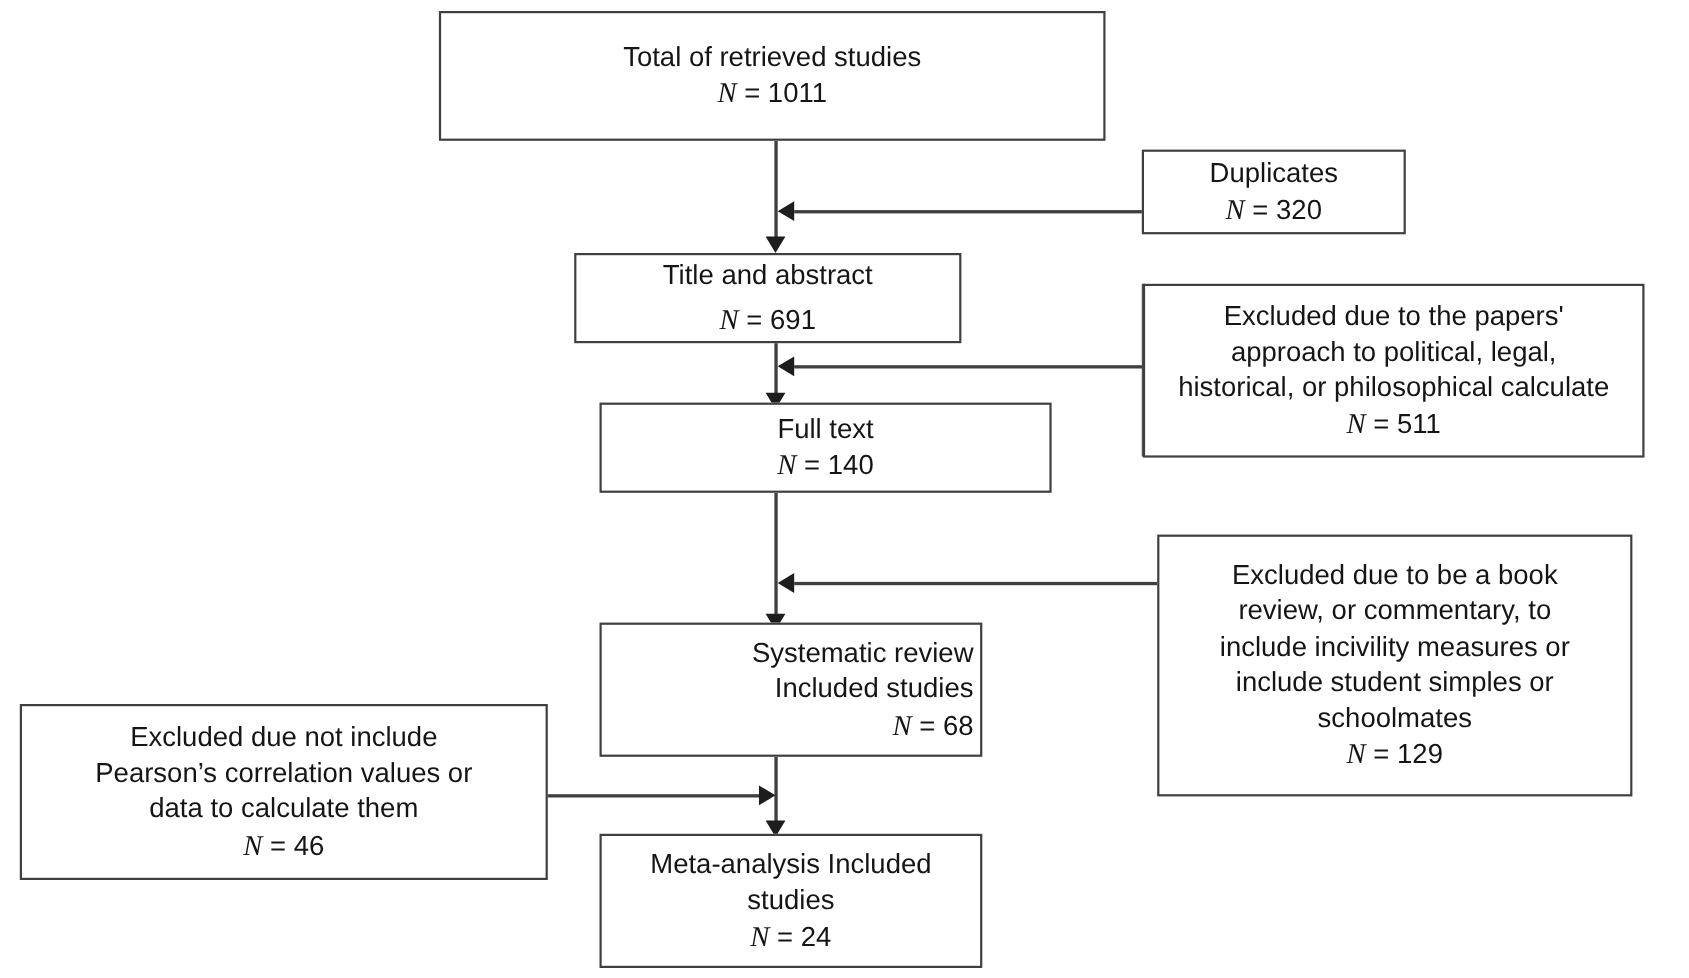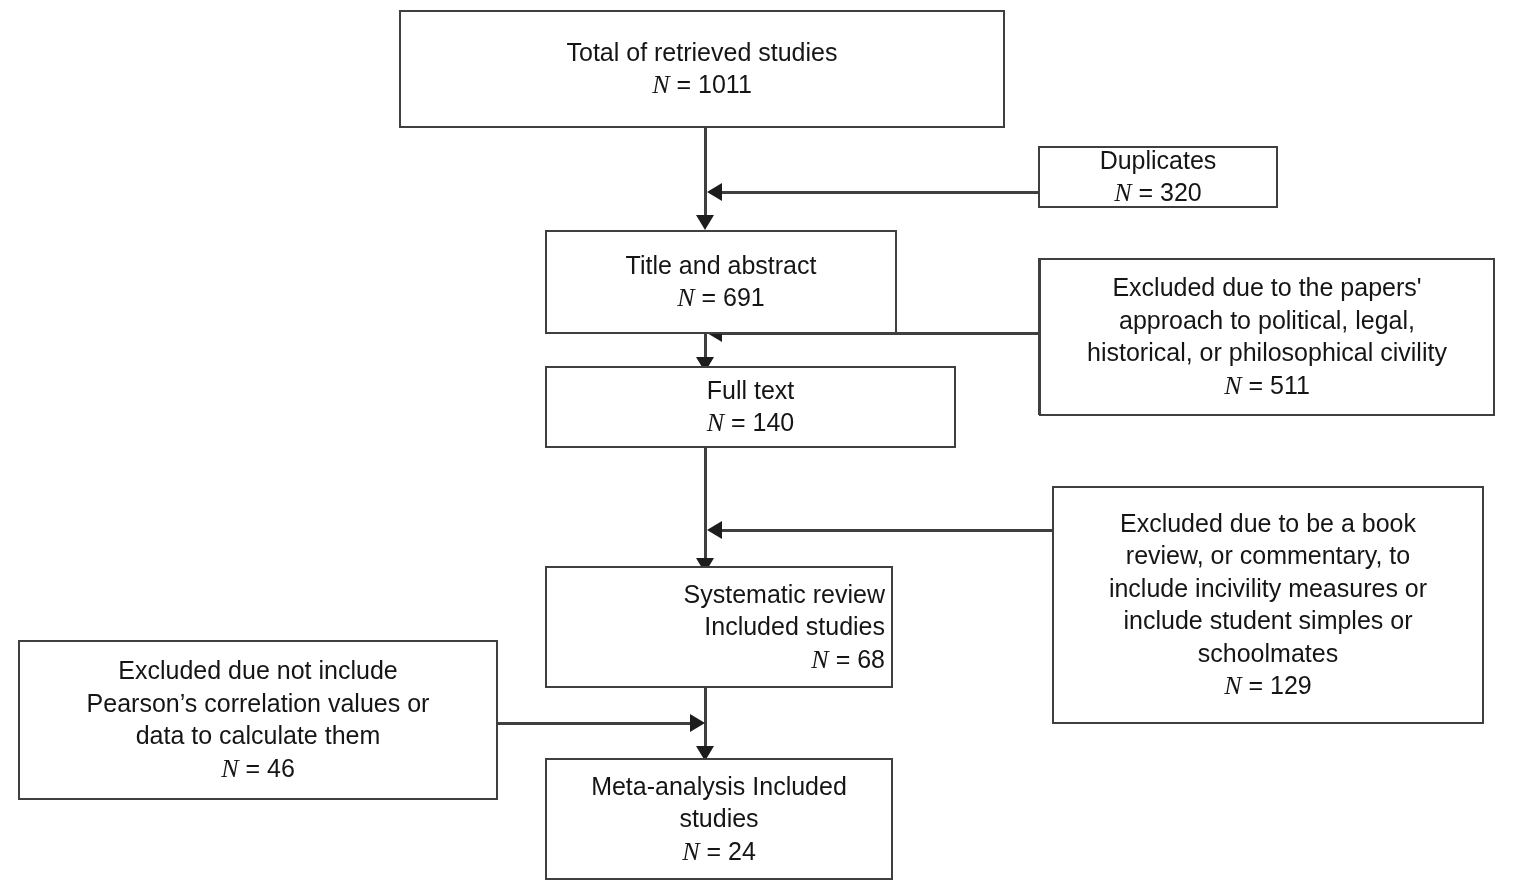--- a/index.html
+++ b/index.html
@@ -93,34 +93,34 @@
 
   <div class="edge h" style="left:50px; top:722px; width:650px;"></div>
   <div class="edge v" style="left:50px; top:640px; height:160px;"></div>
   <div class="arrow right" style="left:690px; top:714px;"></div>
 
   <div class="node" style="left:399px; top:10px; width:606px; height:118px;">
     <div class="ln">Total of retrieved studies</div>
     <div class="nval"><i>N</i> <span>=</span> <span>1011</span></div>
   </div>
 
-  <div class="node" style="left:1038px; top:146px; width:240px; height:62px;">
+  <div class="node" style="left:1038px; top:136px; width:240px; height:77px;">
     <div class="ln">Duplicates</div>
     <div class="nval"><i>N</i> <span>=</span> <span>320</span></div>
   </div>
 
-  <div class="node" style="left:545px; top:230px; width:352px; height:104px;">
+  <div class="node" style="left:522px; top:230px; width:352px; height:82px;justify-content:space-between;">
     <div class="ln">Title and abstract</div>
     <div class="nval"><i>N</i> <span>=</span> <span>691</span></div>
   </div>
 
   <div class="node" style="left:1039px; top:258px; width:456px; height:158px;">
     <div class="ln">Excluded due to the papers'</div>
     <div class="ln">approach to political, legal,</div>
-    <div class="ln">historical, or philosophical civility</div>
+    <div class="ln">historical, or philosophical calculate</div>
     <div class="nval"><i>N</i> <span>=</span> <span>511</span></div>
   </div>
 
   <div class="node" style="left:545px; top:366px; width:411px; height:82px;">
     <div class="ln">Full text</div>
     <div class="nval"><i>N</i> <span>=</span> <span>140</span></div>
   </div>
 
   <div class="node" style="left:1052px; top:486px; width:432px; height:238px;">
     <div class="ln">Excluded due to be a book</div>

